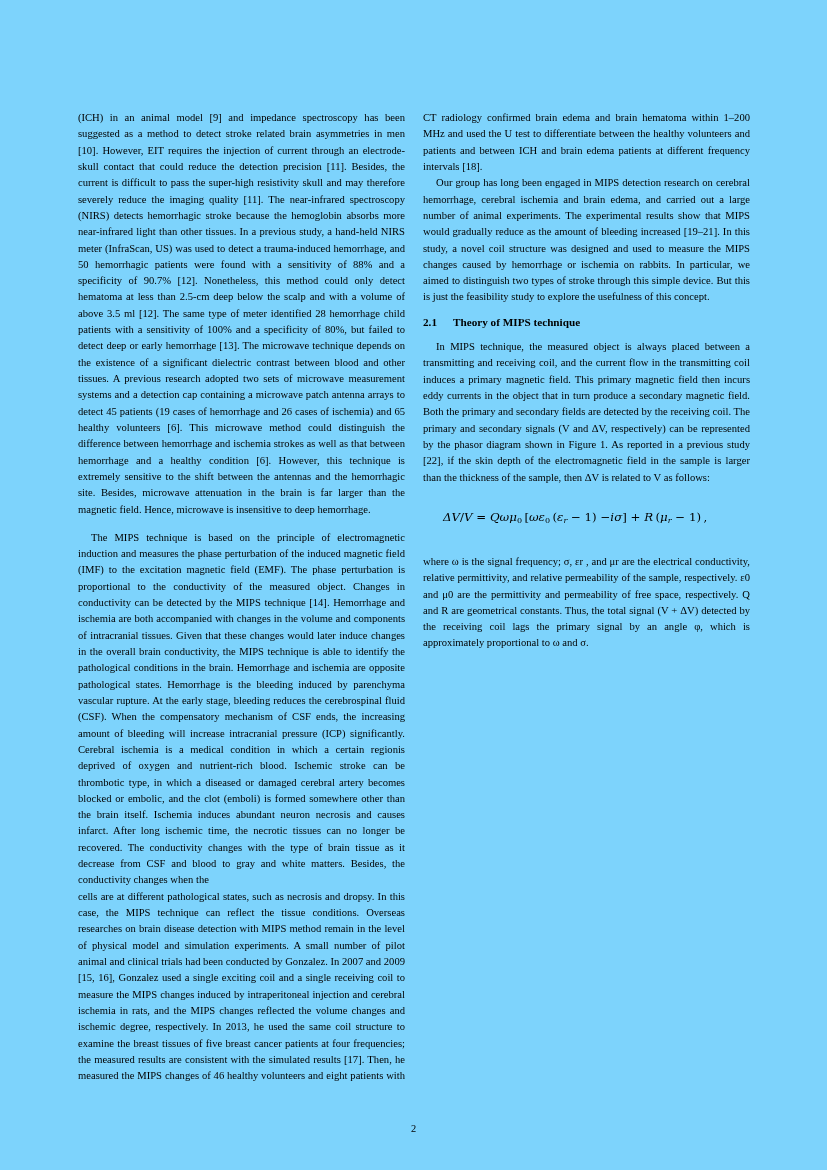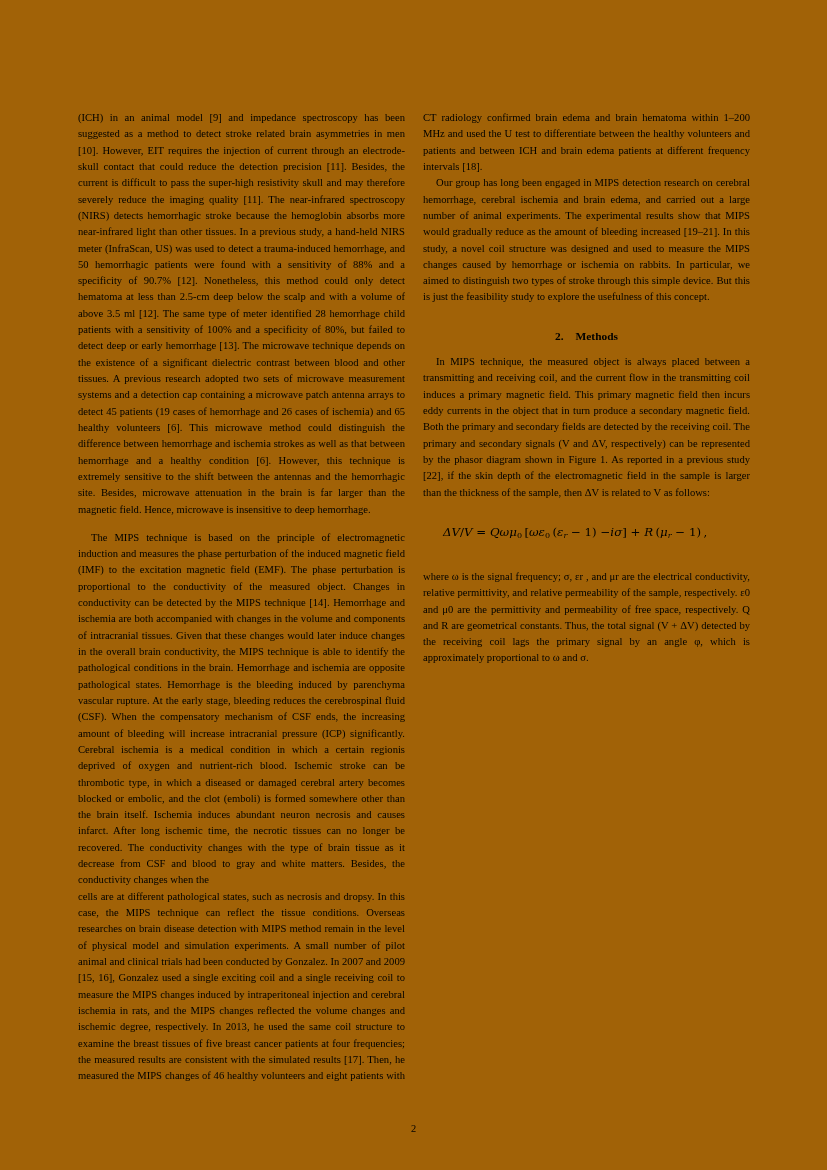--- a/index.html
+++ b/index.html
@@ -13,21 +13,21 @@
     position: relative;
     font-family: "Liberation Serif", "DejaVu Serif", serif;
     color: #000000;
     overflow: hidden;
   }
   .page {
     position: absolute;
     left: 0; top: 0;
     width: 827px;
     height: 1170px;
-    background: #a16207;
+    background: #7dd3fc;
   }
   .content {
     position: absolute;
     left: 78px;
     top: 110px;
     width: 672px;
     column-count: 2;
     column-gap: 18px;
     column-fill: auto;
     height: 990px;
@@ -115,24 +115,24 @@
     <p class="nofirst">(ICH) in an animal model [9] and impedance spectroscopy has been suggested as a method to detect stroke related brain asymmetries in men [10]. However, EIT requires the injection of current through an electrode-skull contact that could reduce the detection precision [11]. Besides, the current is difficult to pass the super-high resistivity skull and may therefore severely reduce the imaging quality [11]. The near-infrared spectroscopy (NIRS) detects hemorrhagic stroke because the hemoglobin absorbs more near-infrared light than other tissues. In a previous study, a hand-held NIRS meter (InfraScan, US) was used to detect a trauma-induced hemorrhage, and 50 hemorrhagic patients were found with a sensitivity of 88% and a specificity of 90.7% [12]. Nonetheless, this method could only detect hematoma at less than 2.5-cm deep below the scalp and with a volume of above 3.5 ml [12]. The same type of meter identified 28 hemorrhage child patients with a sensitivity of 100% and a specificity of 80%, but failed to detect deep or early hemorrhage [13]. The microwave technique depends on the existence of a significant dielectric contrast between blood and other tissues. A previous research adopted two sets of microwave measurement systems and a detection cap containing a microwave patch antenna arrays to detect 45 patients (19 cases of hemorrhage and 26 cases of ischemia) and 65 healthy volunteers [6]. This microwave method could distinguish the difference between hemorrhage and ischemia strokes as well as that between hemorrhage and a healthy condition [6]. However, this technique is extremely sensitive to the shift between the antennas and the hemorrhagic site. Besides, microwave attenuation in the brain is far larger than the magnetic field. Hence, microwave is insensitive to deep hemorrhage.</p>
 
     <div class="para-spacer"></div>
 
     <p>The MIPS technique is based on the principle of electromagnetic induction and measures the phase perturbation of the induced magnetic field (IMF) to the excitation magnetic field (EMF). The phase perturbation is proportional to the conductivity of the measured object. Changes in conductivity can be detected by the MIPS technique [14]. Hemorrhage and ischemia are both accompanied with changes in the volume and components of intracranial tissues. Given that these changes would later induce changes in the overall brain conductivity, the MIPS technique is able to identify the pathological conditions in the brain. Hemorrhage and ischemia are opposite pathological states. Hemorrhage is the bleeding induced by parenchyma vascular rupture. At the early stage, bleeding reduces the cerebrospinal fluid (CSF). When the compensatory mechanism of CSF ends, the increasing amount of bleeding will increase intracranial pressure (ICP) significantly. Cerebral ischemia is a medical condition in which a certain regionis deprived of oxygen and nutrient-rich blood. Ischemic stroke can be thrombotic type, in which a diseased or damaged cerebral artery becomes blocked or embolic, and the clot (emboli) is formed somewhere other than the brain itself. Ischemia induces abundant neuron necrosis and causes infarct. After long ischemic time, the necrotic tissues can no longer be recovered. The conductivity changes with the type of brain tissue as it decrease from CSF and blood to gray and white matters. Besides, the conductivity changes when the</p>
 
     <p class="nofirst">cells are at different pathological states, such as necrosis and dropsy. In this case, the MIPS technique can reflect the tissue conditions. Overseas researches on brain disease detection with MIPS method remain in the level of physical model and simulation experiments. A small number of pilot animal and clinical trials had been conducted by Gonzalez. In 2007 and 2009 [15, 16], Gonzalez used a single exciting coil and a single receiving coil to measure the MIPS changes induced by intraperitoneal injection and cerebral ischemia in rats, and the MIPS changes reflected the volume changes and ischemic degree, respectively. In 2013, he used the same coil structure to examine the breast tissues of five breast cancer patients at four frequencies; the measured results are consistent with the simulated results [17]. Then, he measured the MIPS changes of 46 healthy volunteers and eight patients with CT radiology confirmed brain edema and brain hematoma within 1–200 MHz and used the U test to differentiate between the healthy volunteers and patients and between ICH and brain edema patients at different frequency intervals [18].</p>
 
     <p>Our group has long been engaged in MIPS detection research on cerebral hemorrhage, cerebral ischemia and brain edema, and carried out a large number of animal experiments. The experimental results show that MIPS would gradually reduce as the amount of bleeding increased [19–21]. In this study, a novel coil structure was designed and used to measure the MIPS changes caused by hemorrhage or ischemia on rabbits. In particular, we aimed to distinguish two types of stroke through this simple device. But this is just the feasibility study to explore the usefulness of this concept.</p>
 
-    <div class="sec-heading">
-      <span class="secnum">2.</span><span>Methods</span>
+
+    <div class="subsec-heading">
+      <span class="subsecnum">2.1</span><span>Theory of MIPS technique</span>
     </div>
-
 
     <p>In MIPS technique, the measured object is always placed between a transmitting and receiving coil, and the current flow in the transmitting coil induces a primary magnetic field. This primary magnetic field then incurs eddy currents in the object that in turn produce a secondary magnetic field. Both the primary and secondary fields are detected by the receiving coil. The primary and secondary signals (V and ΔV, respectively) can be represented by the phasor diagram shown in Figure 1. As reported in a previous study [22], if the skin depth of the electromagnetic field in the sample is larger than the thickness of the sample, then ΔV is related to V as follows:</p>
 
     <div class="equation">
       <span><span class="mvar">ΔV</span><span class="op">/</span><span class="mvar">V</span> <span class="op">=</span> <span class="mvar">Qωμ</span><sub class="op">0</sub> [<span class="mvar">ωε</span><sub class="op">0</sub> (<span class="mvar">ε</span><sub>r</sub> − 1) −<span class="mvar">iσ</span>] <span class="op">+</span> <span class="mvar">R</span> (<span class="mvar">μ</span><sub>r</sub> − 1) ,</span>
     </div>
 
     <p class="nofirst">where ω is the signal frequency; σ, εr , and μr are the electrical conductivity, relative permittivity, and relative permeability of the sample, respectively. ε0 and μ0 are the permittivity and permeability of free space, respectively. Q and R are geometrical constants. Thus, the total signal (V + ΔV) detected by the receiving coil lags the primary signal by an angle φ, which is approximately proportional to ω and σ.</p>
 
   </div>

